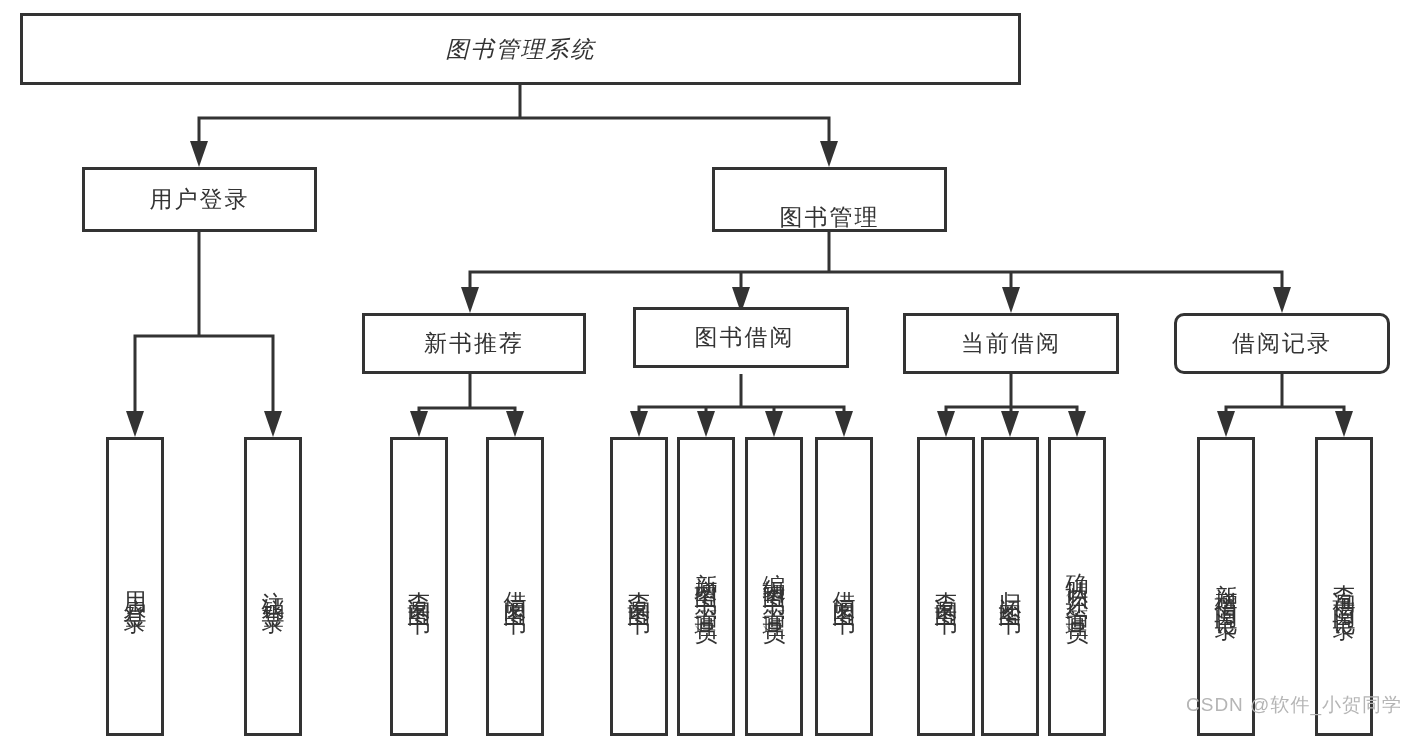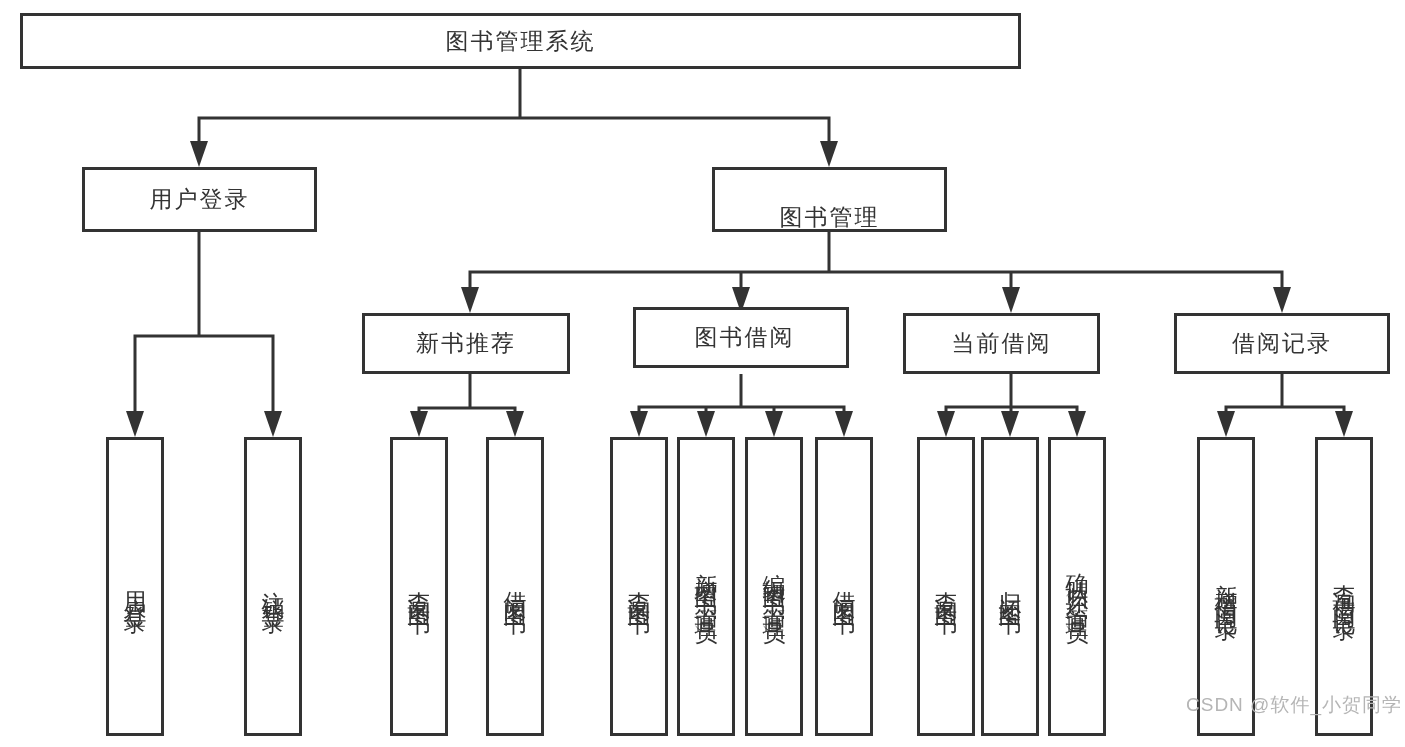--- a/index.html
+++ b/index.html
@@ -38,27 +38,27 @@
     position: absolute;
     left: 1186px;
     top: 692px;
     font-size: 19px;
     letter-spacing: 1px;
     color: var(--watermark, #b5b5b5);
     white-space: nowrap;
   }
 
   
-  .n-root   { left: 20px;  top: 13px;  width: 1001px; height: 56px; }
+  .n-root   { left: 20px;  top: 13px;  width: 1001px; height: 72px; font-style: italic; }
   .n-login  { left: 82px;  top: 167px; width: 235px;  height: 65px; }
   .n-mgmt   { left: 712px; top: 167px; width: 235px;  height: 65px; align-items: flex-end; }
-  .n-rec    { left: 362px; top: 313px; width: 208px;  height: 61px; }
+  .n-rec    { left: 362px; top: 313px; width: 224px;  height: 61px; }
   .n-bor    { left: 633px; top: 307px; width: 216px;  height: 61px; padding-left: 7px; }
-  .n-cur    { left: 903px; top: 313px; width: 197px;  height: 61px; }
-  .n-recd   { left: 1174px;top: 313px; width: 216px;  height: 61px; }
+  .n-cur    { left: 903px; top: 313px; width: 216px;  height: 61px; }
+  .n-recd   { left: 1174px;top: 313px; width: 216px;  height: 61px; border-radius: 10px; }
   .leaf     { top: 437px; width: 58px; height: 299px; }
   .l-ulogin { left: 106px; }
   .l-ulogout{ left: 244px; }
   .l-rq     { left: 390px; }
   .l-rb     { left: 486px; }
   .l-bq     { left: 610px; }
   .l-ba     { left: 677px; }
   .l-be     { left: 745px; }
   .l-bb     { left: 815px; }
   .l-cq     { left: 917px; }

